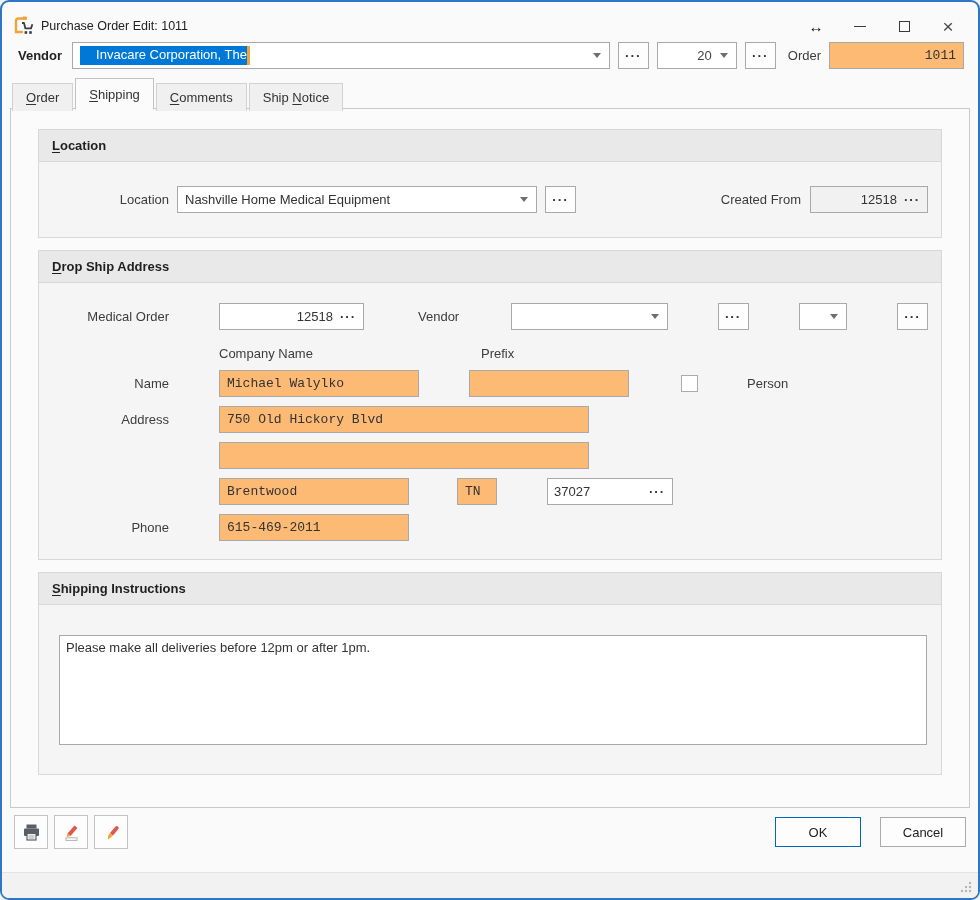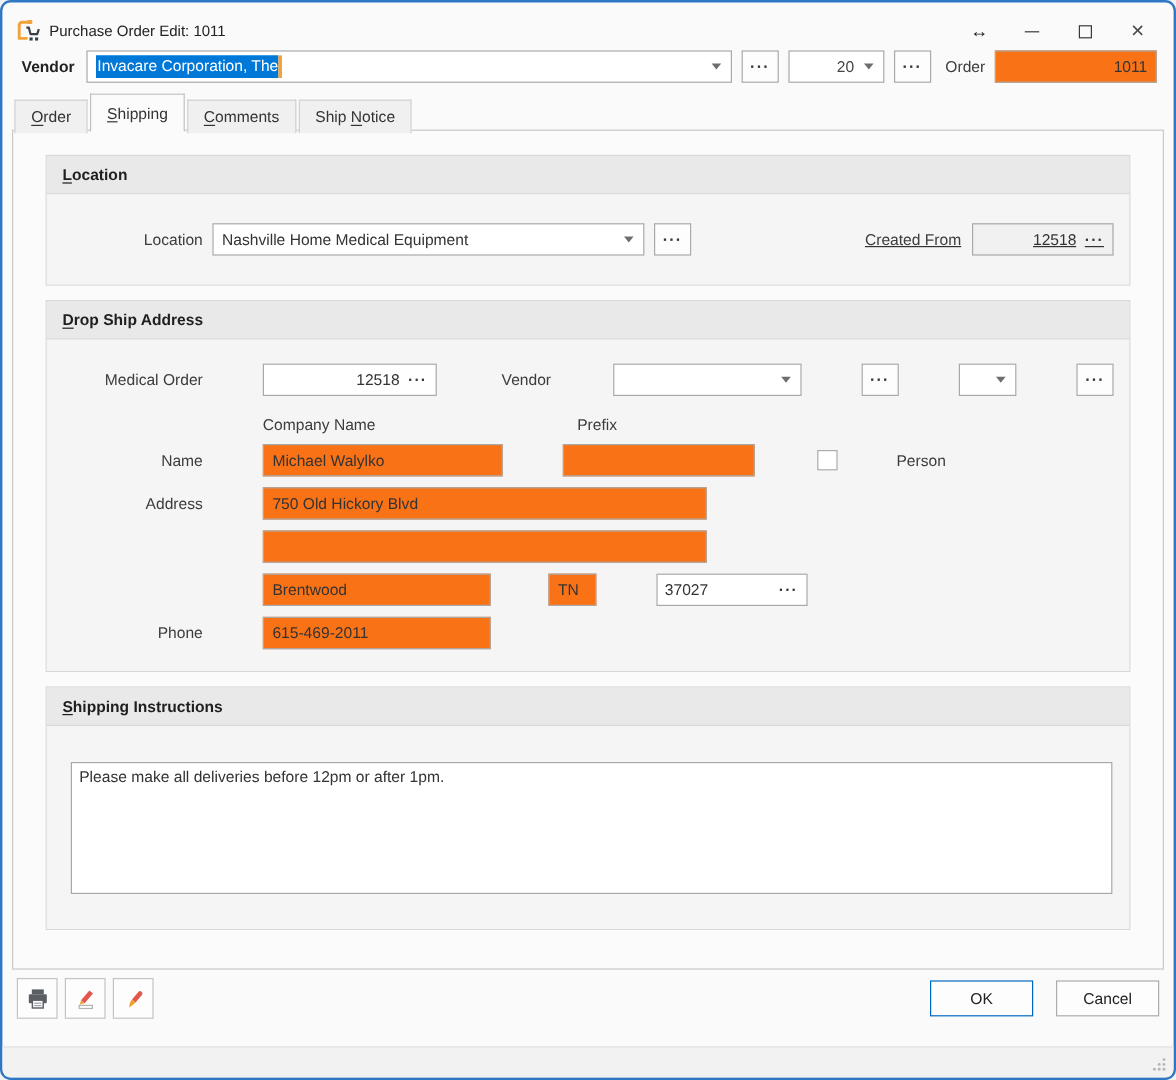--- a/index.html
+++ b/index.html
@@ -26,26 +26,26 @@
 
   
   .vendor-row { display:flex; align-items:center; padding:4px 14px 8px 16px; gap:8px; flex:none; }
   .lbl-b { font-weight:bold; color:#222; margin-right:2px; }
   .lbl { color:#3c3c3c; }
 
   .combo { display:flex; align-items:center; background:#fff; border:1px solid #a9a9a9; height:27px; padding:0 8px 0 3px; }
   .combo .cval { flex:1; padding-left:4px; color:#333; white-space:nowrap; overflow:hidden; }
   .combo .cval.right { text-align:right; padding-right:8px; color:#444; }
   .arrow { width:0; height:0; border-left:4px solid transparent; border-right:4px solid transparent; border-top:5px solid #6e6e6e; flex:none; }
-  .sel { background:#0078d7; color:#fff; padding:4px 0 4px 1px; }
+  .sel { background:#0078d7; color:#fff; padding:4px 0 4px 16px; }
   .caret { display:inline-block; width:3px; height:19px; background:#f2a33a; vertical-align:middle; margin-left:0; }
 
   .dot-btn { width:31px; height:27px; border:1px solid #a9a9a9; background:#fdfdfd; display:flex; align-items:center; justify-content:center; font-weight:bold; letter-spacing:1px; color:#333; flex:none; cursor:default; }
 
-  .tfield { height:27px; border:1px solid #a9a9a9; background:#f97316; padding:0 7px; font-family:Liberation Sans, sans-serif; font-size:13px; color:#333; outline:none; }
+  .tfield { height:27px; border:1px solid #a9a9a9; background:#fdba74; padding:0 7px; font-family:Liberation Mono, monospace; font-size:13px; color:#333; outline:none; }
   .tfield.right { text-align:right; }
 
   .fwrap { display:flex; align-items:center; border:1px solid #a9a9a9; background:#fff; height:27px;justify-content:center; }
   .fwrap input { border:none; background:transparent; height:100%; flex:1; min-width:0; font-family:inherit; font-size:13px; color:#333; text-align:right; outline:none; padding:0 3px; }
   .fwrap .ell-in { padding:0 7px 0 4px; font-weight:bold; letter-spacing:1px; color:#333; cursor:default; }
   .fwrap.gray { background:#f1f1f1; }
   .fwrap.gray input { background:transparent; }
 
   
   .tabs { display:flex; align-items:flex-end; padding-left:10px; position:relative; z-index:2; margin-bottom:-1px; flex:none; }
@@ -58,21 +58,21 @@
 
   .group { border:1px solid #d8d8d8; margin-bottom:12px; }
   .group-h { background:#e9e9e9; border-bottom:1px solid #d8d8d8; padding:8px 13px; font-weight:bold; color:#1f1f1f; }
   .group-b { background:#f5f5f5; }
 
   .row { display:flex; align-items:center; }
   .lcol { width:130px; text-align:right; margin-right:8px; color:#3c3c3c; flex:none; }
 
   
   .loc-body { padding:24px 13px 24px 0; display:flex; align-items:center; }
-  .created-wrap { margin-left:auto; display:flex; align-items:center; gap:9px;text-decoration:underline; }
+  .created-wrap { margin-left:auto; display:flex; align-items:center; gap:9px; }
 
   
   .ds-body { padding:20px 13px 18px 0; }
   .ds-body .row { margin-bottom:9px;gap:42px; }
   .mid-lbl { margin:0 10px 0 12px; color:#3c3c3c; }
   .col-lbls { margin-bottom:3px; }
   .col-lbls .spacer { width:138px; flex:none; }
   .col-lbls .cname { width:208px; flex:none; color:#3c3c3c; }
   .chk { width:17px; height:17px; border:1px solid #ababab; background:#fff; flex:none; }
 

